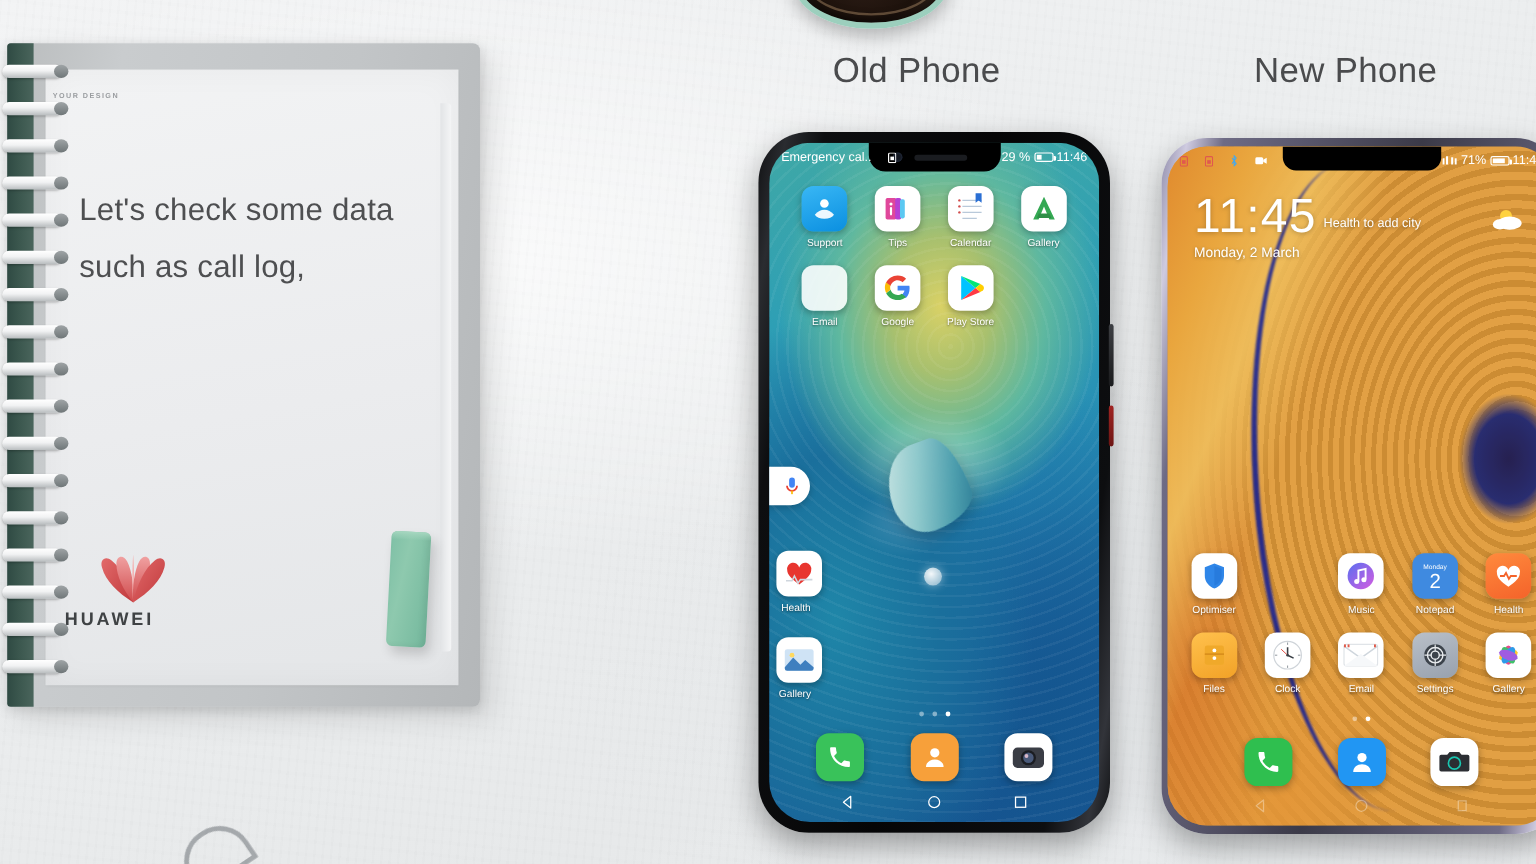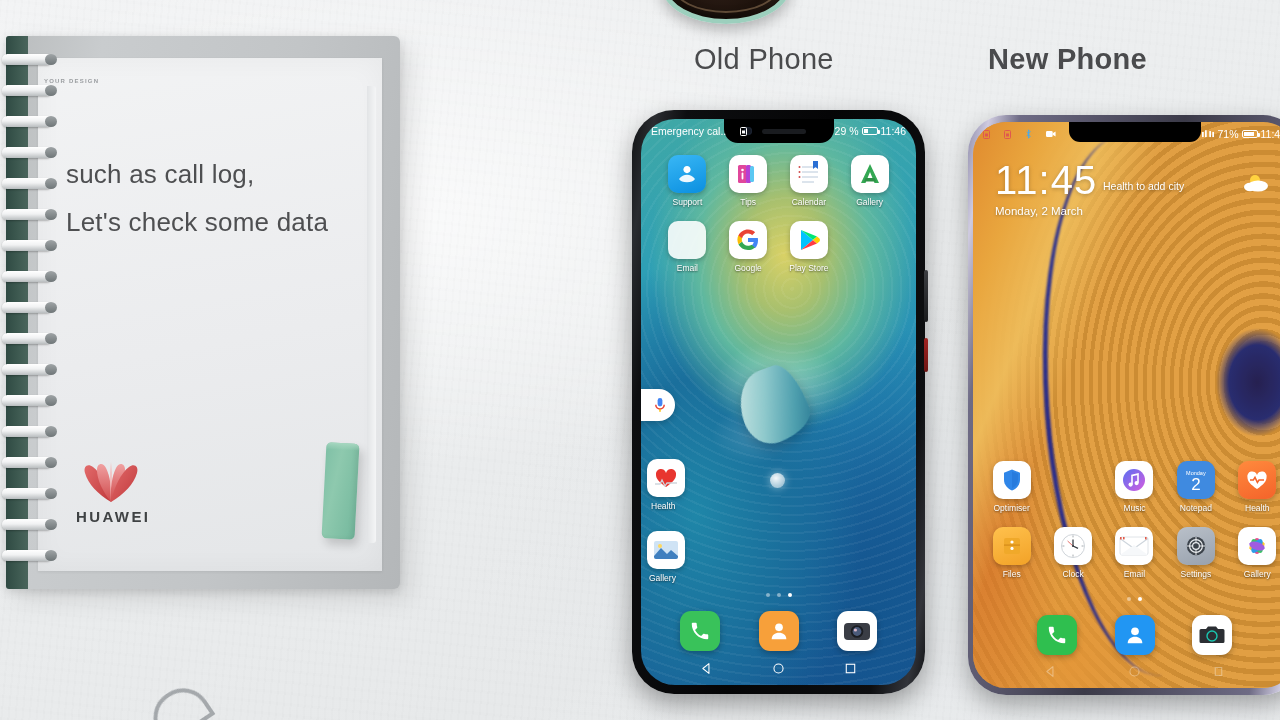--- a/index.html
+++ b/index.html
@@ -89,21 +89,21 @@
     position:absolute; left:28px; top:92px; right:14px;
     font-size:26px; line-height:48px; color:#4e4f51; font-weight:400;
     letter-spacing:.2px;
   }
   #nb-text div{ white-space:pre; }
 
   
   #nb-logo { position:absolute; left:16px; bottom:46px; width:140px; }
   #nb-logo svg { display:block; margin-left:26px; }
   #nb-logo-text {
-    margin-top:4px; margin-left:22px;
+    margin-top:4px; 
     font-size:15px; letter-spacing:2.4px; color:#3f4244; font-weight:600;
   }
 
   
   #eraser{
     position:absolute; left:324px; top:443px; width:33px; height:96px;
     background:linear-gradient(100deg,#7fc0a6 0%,#8ec9ae 35%,#74b89d 100%);
     border-radius:5px;
     transform:rotate(3deg);
     box-shadow:4px 6px 10px rgba(0,0,0,0.16), inset -3px 0 5px rgba(0,0,0,0.07);
@@ -122,21 +122,21 @@
     transform:rotate(-34deg);
     filter:blur(0.6px);
   }
 
   
   .col-title {
     position:absolute; font-size:29px; color:#4a4b4d; font-weight:400;
     letter-spacing:.3px; white-space:nowrap;
   }
   #title-old { left:694px; top:43px; }
-  #title-new { left:988px; top:43px;font-weight:bold; }
+  #title-new { left:1045px; top:43px; }
 
   
   .phone { position:absolute; }
 
   
   #phone-old { left:632px; top:110px; width:293px; height:584px; }
   #old-body {
     position:absolute; inset:0;
     background:linear-gradient(100deg,#101113 0%,#2a2c30 6%,#0d0e10 14%,#050506 50%,#0d0e10 86%,#32343a 95%,#101113 100%);
     border-radius:42px;
@@ -289,22 +289,22 @@
 </div>
 
 <div id="notebook">
   <div id="nb-shadow"></div>
   <div id="nb-cover"></div>
   <div id="nb-page">
     <div id="nb-page-edge"></div>
     <div id="nb-brandline">YOUR DESIGN</div>
 
     <div id="nb-text">
+      <div>Let's check some data</div>
       <div>such as call log,</div>
-      <div>Let's check some data</div>
     </div>
 
     <div id="nb-logo">
       <svg width="62" height="44" viewBox="0 0 62 44">
         <defs>
           <linearGradient id="pg1" x1="0" y1="0" x2="1" y2="1">
             <stop offset="0" stop-color="#e26a6a"></stop>
               <stop offset="1" stop-color="#c0393c"></stop>
           </linearGradient>
           <linearGradient id="pg2" x1="0" y1="0" x2="0" y2="1">

